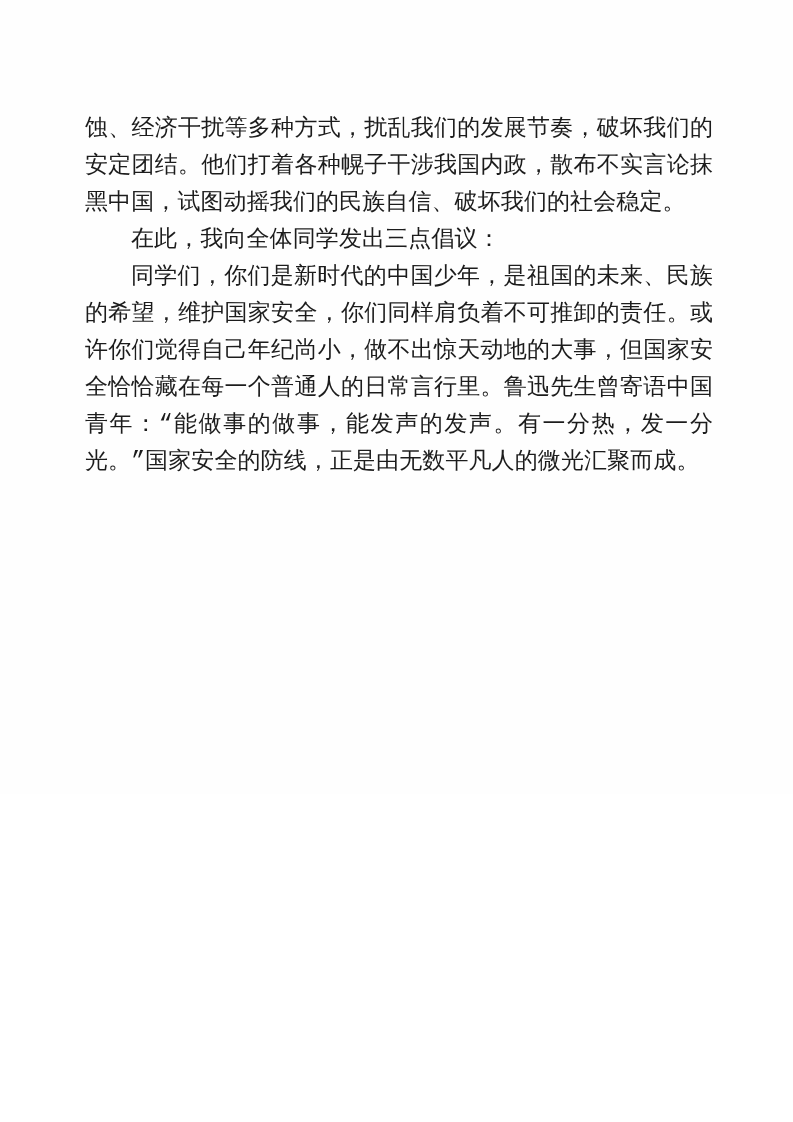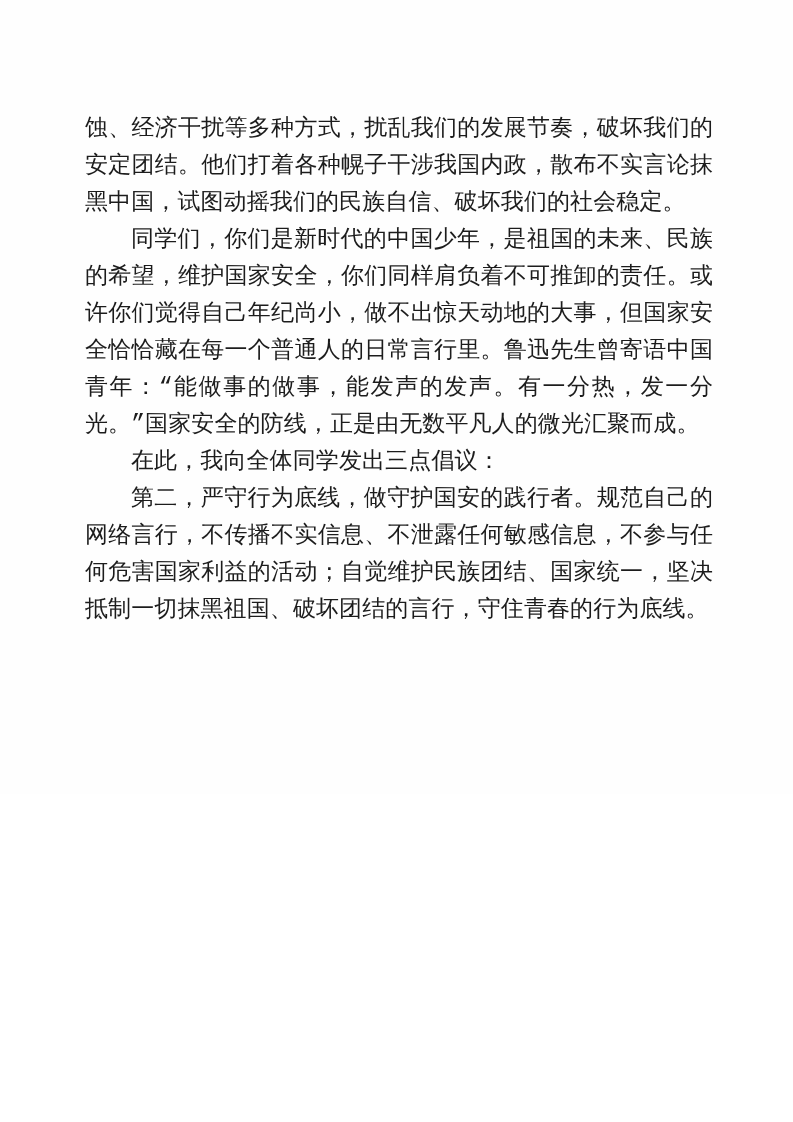--- a/index.html
+++ b/index.html
@@ -53,22 +53,21 @@
     color: #222222;
   }
 </style>
 </head>
 <body>
 
 <div class="page">
 
   <div class="doc-body">
     <p>蚀、经济干扰等多种方式，扰乱我们的发展节奏，破坏我们的安定团结。他们打着各种幌子干涉我国内政，散布不实言论抹黑中国，试图动摇我们的民族自信、破坏我们的社会稳定。</p>
+    <p class="indent">在此，我向全体同学发出三点倡议：</p>
     <p class="indent">同学们，你们是新时代的中国少年，是祖国的未来、民族的希望，维护国家安全，你们同样肩负着不可推卸的责任。或许你们觉得自己年纪尚小，做不出惊天动地的大事，但国家安全恰恰藏在每一个普通人的日常言行里。鲁迅先生曾寄语中国青年：“能做事的做事，能发声的发声。有一分热，发一分光。”国家安全的防线，正是由无数平凡人的微光汇聚而成。</p>
-    <p class="indent">在此，我向全体同学发出三点倡议：</p>
-    <p class="indent">第二，严守行为底线，做守护国安的践行者。规范自己的网络言行，不传播不实信息、不泄露任何敏感信息，不参与任何危害国家利益的活动；自觉维护民族团结、国家统一，坚决抵制一切抹黑祖国、破坏团结的言行，守住青春的行为底线。</p>
   </div>
 
   <div class="page-footer">
     <span class="dash">—</span><span class="num">2</span><span class="dash">—</span>
   </div>
 
 </div>
 
 </body></html>

